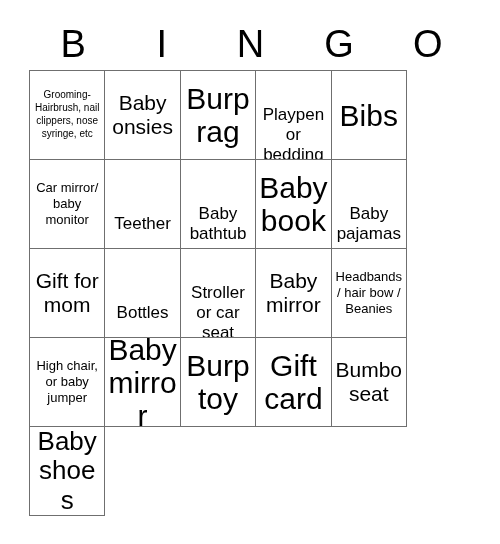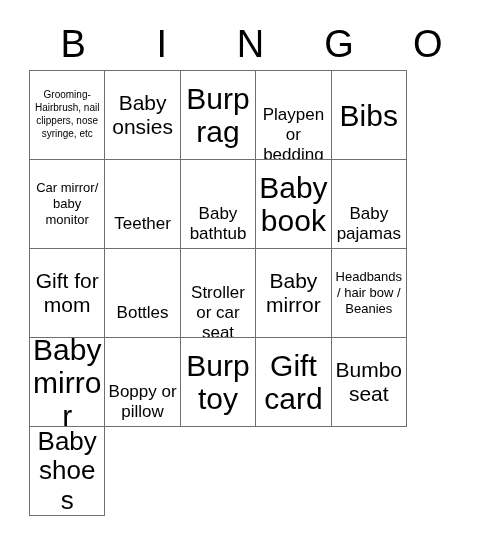--- a/index.html
+++ b/index.html
@@ -141,24 +141,24 @@
       <div class="cell">
         <span class="cell-text fs-md">Stroller or car seat</span>
       </div>
       <div class="cell">
         <span class="cell-text fs-lg">Baby mirror</span>
       </div>
       <div class="cell">
         <span class="cell-text fs-sm">Headbands/ hair bow / Beanies</span>
       </div>
       <div class="cell">
-        <span class="cell-text fs-xxl">Baby mirror</span>
+        <span class="cell-text fs-sm">High chair, or baby jumper</span>
       </div>
       <div class="cell">
-        <span class="cell-text fs-md">Boppy or pillow</span>
+        <span class="cell-text fs-xxl">Baby mirror</span>
       </div>
       <div class="cell">
         <span class="cell-text fs-xxl">Burp toy</span>
       </div>
       <div class="cell">
         <span class="cell-text fs-xxl">Gift card</span>
       </div>
       <div class="cell">
         <span class="cell-text fs-lg">Bumbo seat</span>
       </div>

